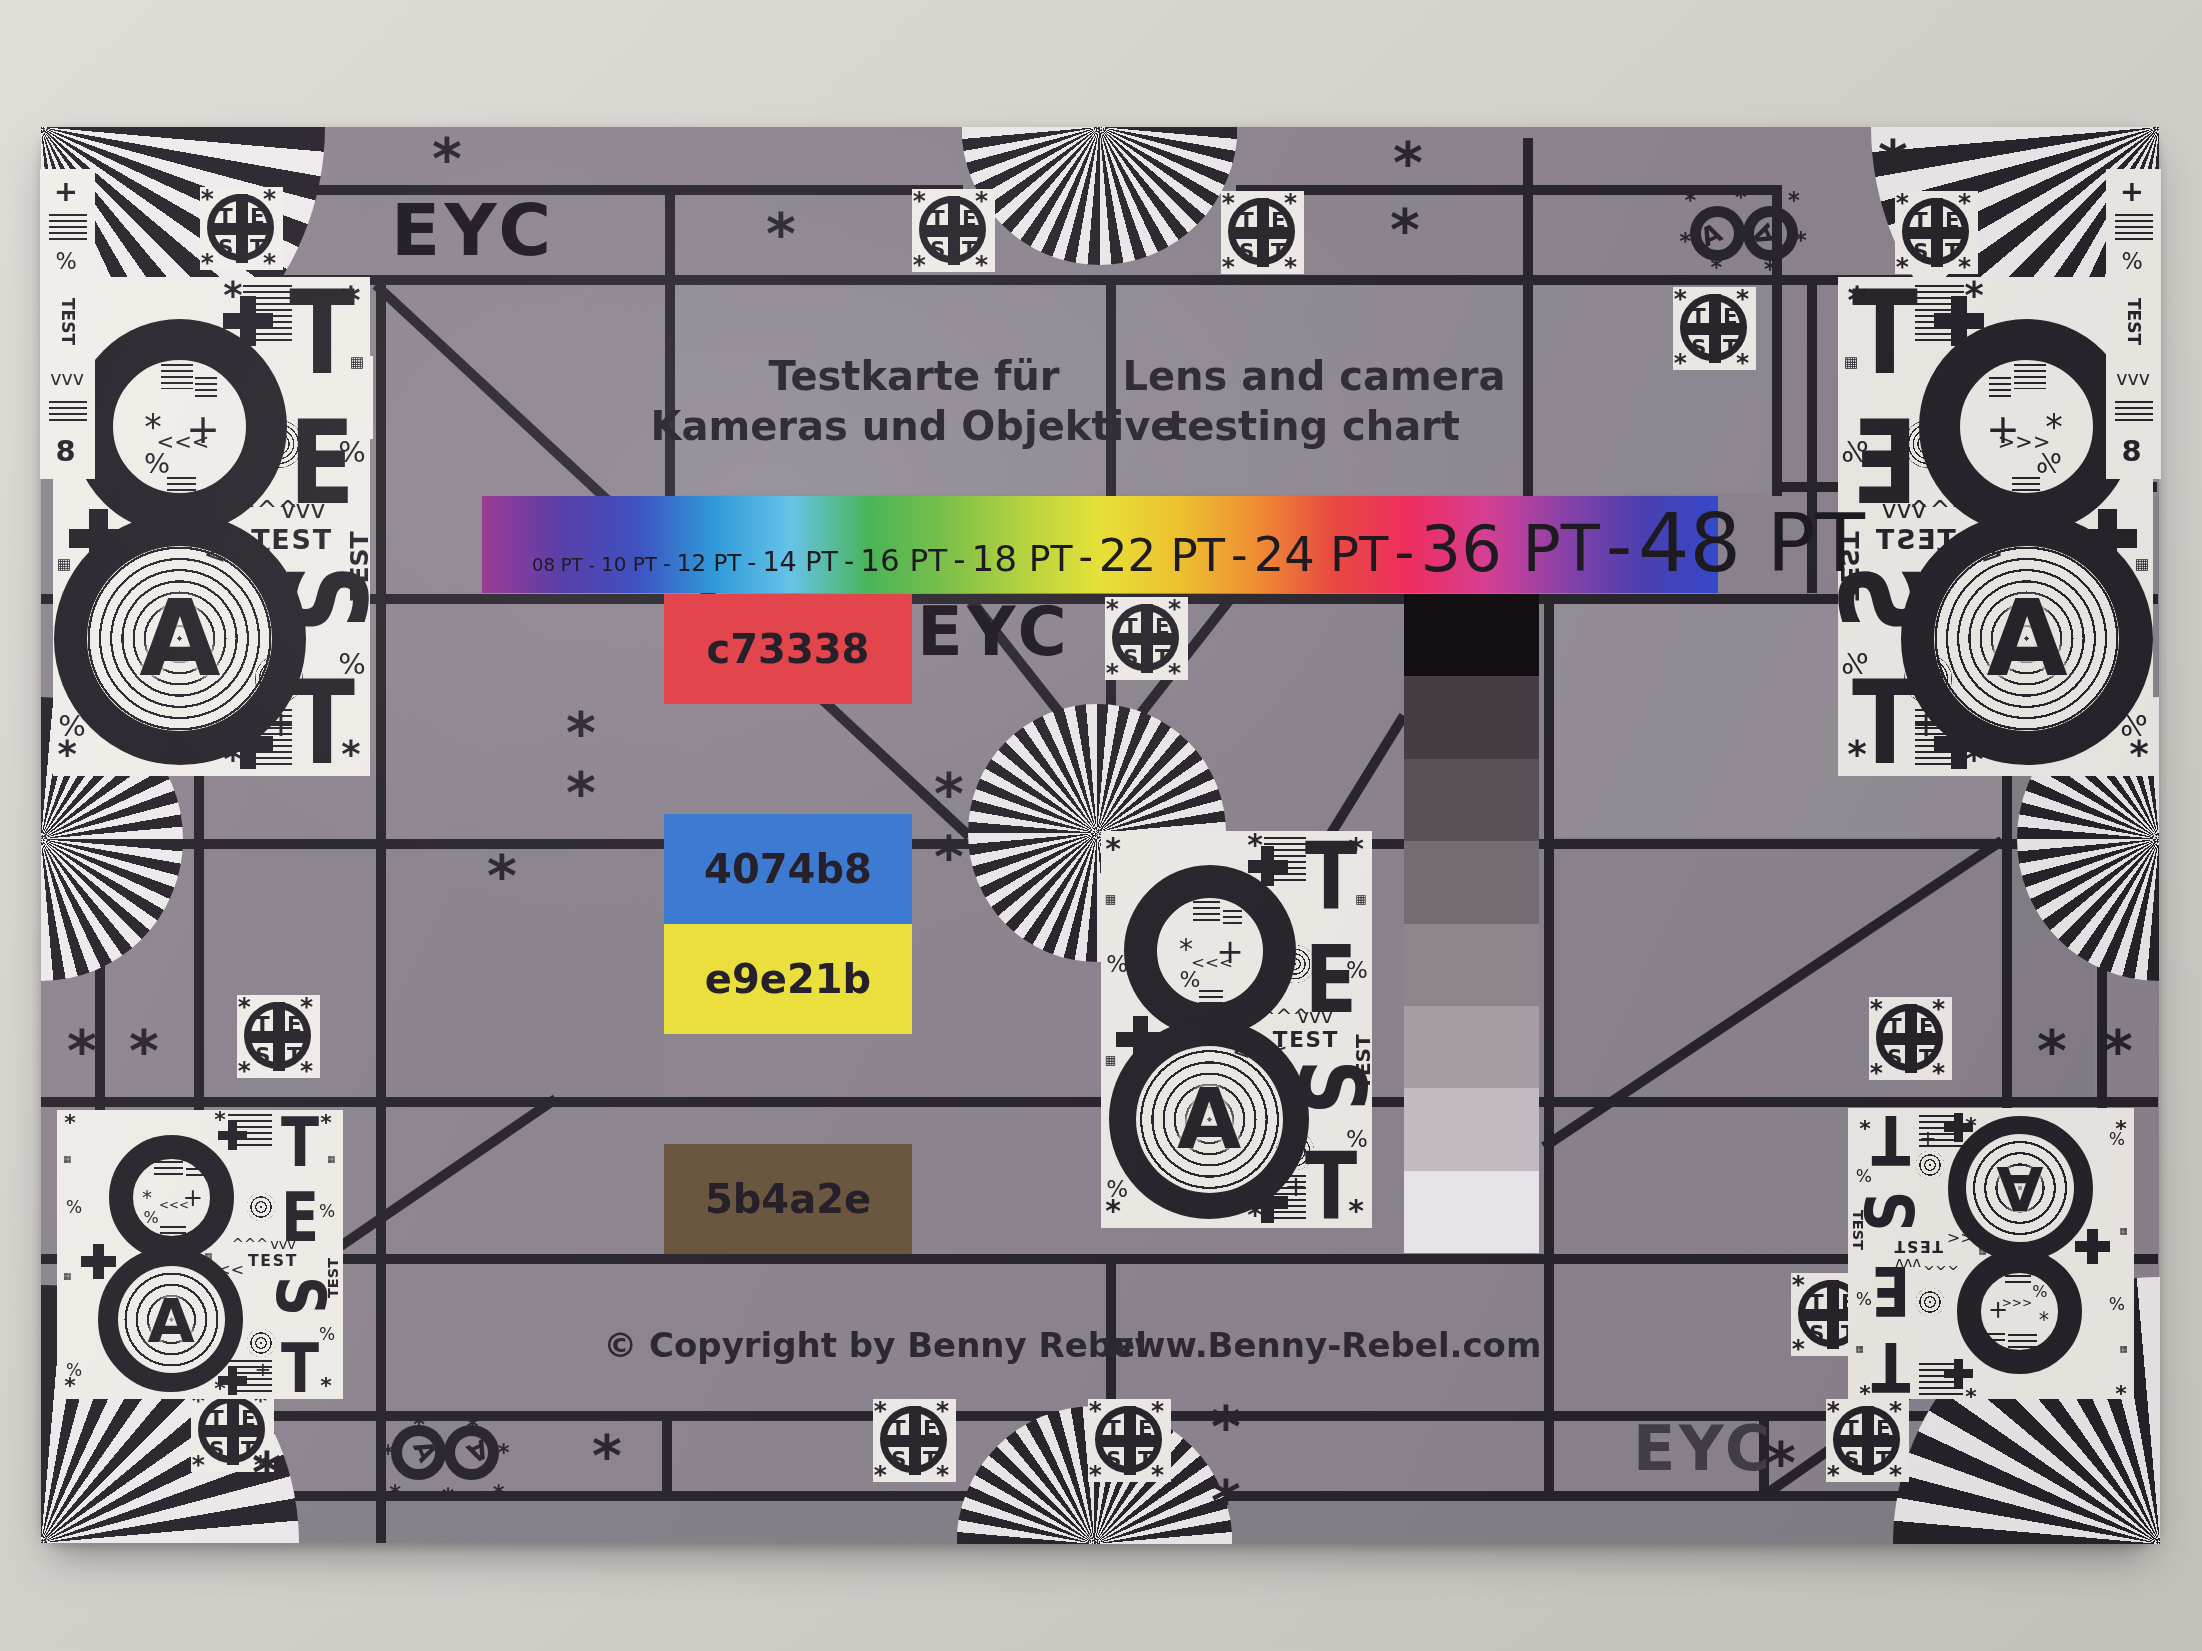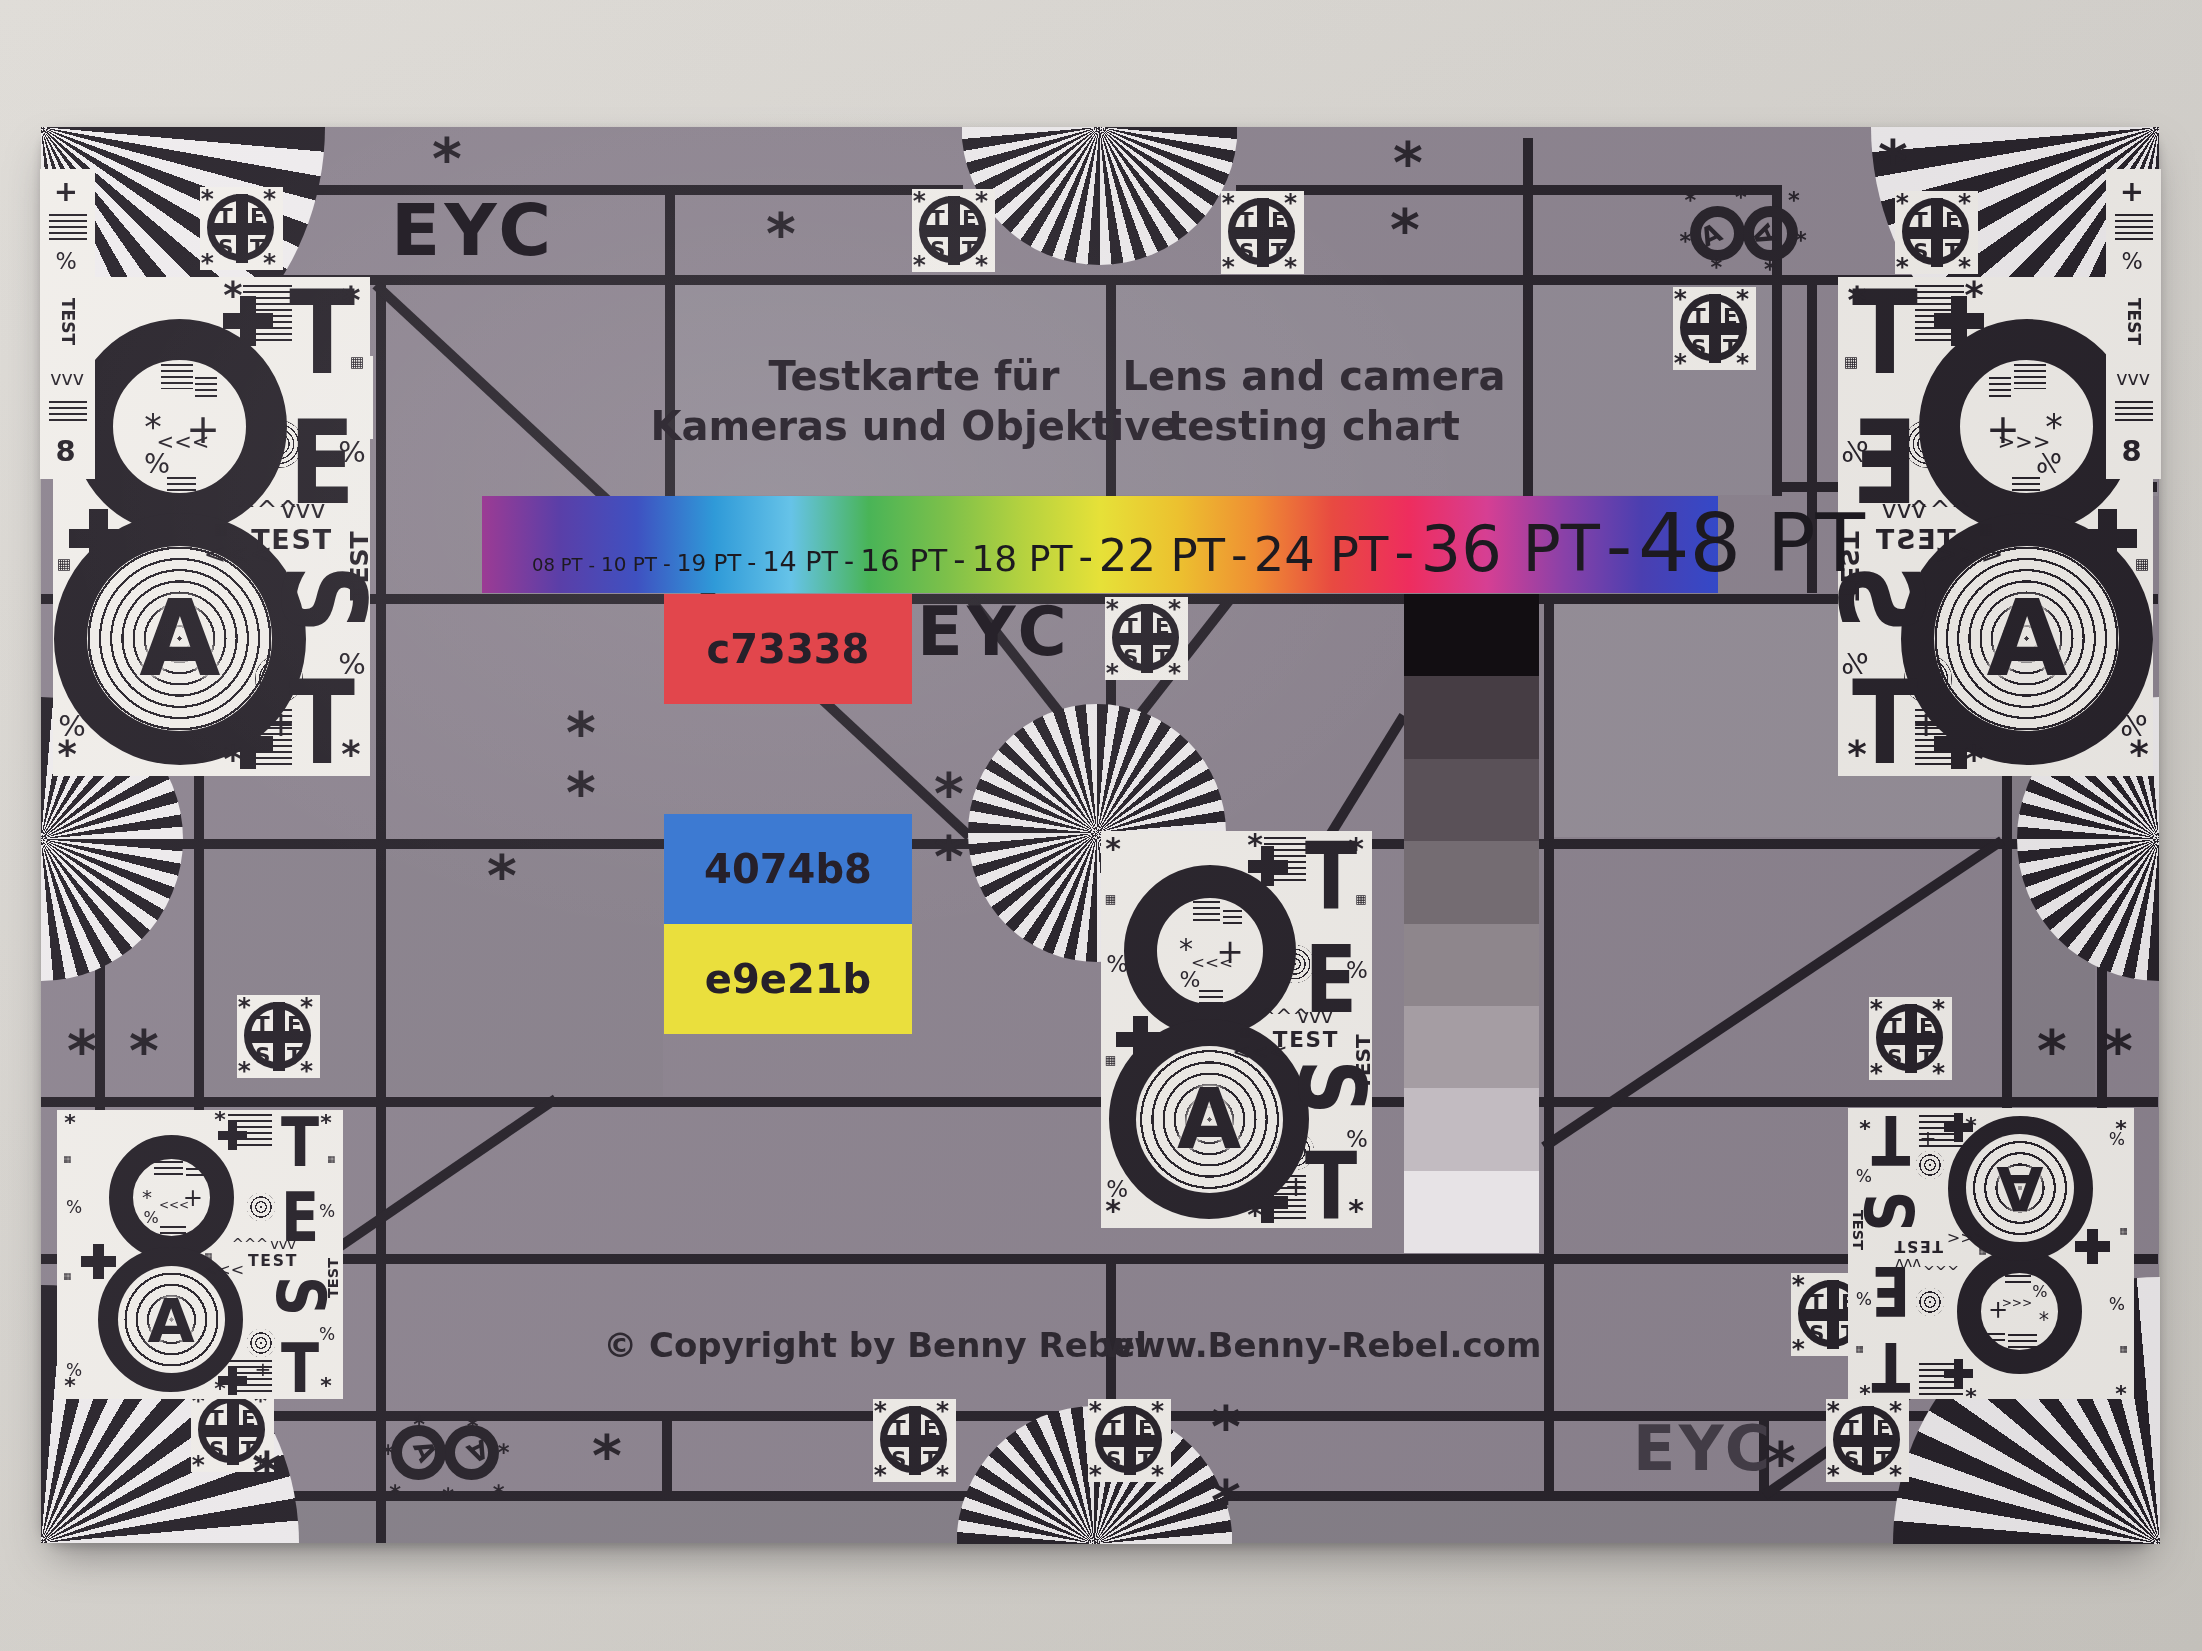--- a/index.html
+++ b/index.html
@@ -50,21 +50,21 @@
 Kameras und Objektive</div>
 
   <div class="footline" id="copyright" style="z-index: 5;">© Copyright by Benny Rebel</div>
   <div class="footline" id="website" style="z-index: 5;">www.Benny-Rebel.com</div>
 
   <div id="ptbar" style="background: linear-gradient(90deg, rgb(156, 59, 148) 0%, rgb(90, 63, 168) 6.3%, rgb(63, 81, 193) 12.5%, rgb(47, 154, 216) 18.8%, rgb(102, 195, 232) 25%, rgb(73, 180, 87) 31.3%, rgb(124, 192, 74) 37.5%, rgb(181, 210, 63) 43.8%, rgb(230, 225, 56) 50%, rgb(236, 193, 47) 56.3%, rgb(239, 143, 51) 62.5%, rgb(232, 74, 65) 68.8%, rgb(238, 45, 94) 75%, rgb(214, 63, 147) 81.3%, rgb(138, 65, 168) 87.5%, rgb(75, 63, 176) 93.8%, rgb(52, 73, 200) 100%); z-index: 5;">
     <span class="pt-0">08 PT</span>
     <span class="ptsep sep-0">-</span>
     <span class="pt-1">10 PT</span>
     <span class="ptsep sep-1">-</span>
-    <span class="pt-2">19 PT</span>
+    <span class="pt-2">12 PT</span>
     <span class="ptsep sep-2">-</span>
     <span class="pt-3">14 PT</span>
     <span class="ptsep sep-3">-</span>
     <span class="pt-4">16 PT</span>
     <span class="ptsep sep-4">-</span>
     <span class="pt-5">18 PT</span>
     <span class="ptsep sep-5">-</span>
     <span class="pt-6">22 PT</span>
     <span class="ptsep sep-6">-</span>
     <span class="pt-7">24 PT</span>
@@ -75,20 +75,23 @@
   </div>
 
   <div class="patch" style="top: 594px; background: rgb(226, 70, 76); z-index: 5;">
       <span>c73338</span>
     </div>
   <div class="patch" style="top: 814px; background: rgb(61, 122, 210); z-index: 5;">
       <span>4074b8</span>
     </div>
   <div class="patch" style="top: 924px; background: rgb(234, 223, 61); z-index: 5;">
       <span>e9e21b</span>
+    </div>
+  <div class="patch" style="top: 1144px; background: rgb(107, 87, 64); z-index: 5;">
+      <span>5b4a2e</span>
     </div>
 
   <div id="grayscale" style="z-index: 5;">
       <div style="background: rgb(18, 14, 18);"></div>
       <div style="background: rgb(70, 61, 68);"></div>
       <div style="background: rgb(90, 81, 88);"></div>
       <div style="background: rgb(116, 108, 114);"></div>
       <div style="background: rgb(142, 134, 140);"></div>
       <div style="background: rgb(165, 157, 163);"></div>
       <div style="background: rgb(194, 187, 193);"></div>

